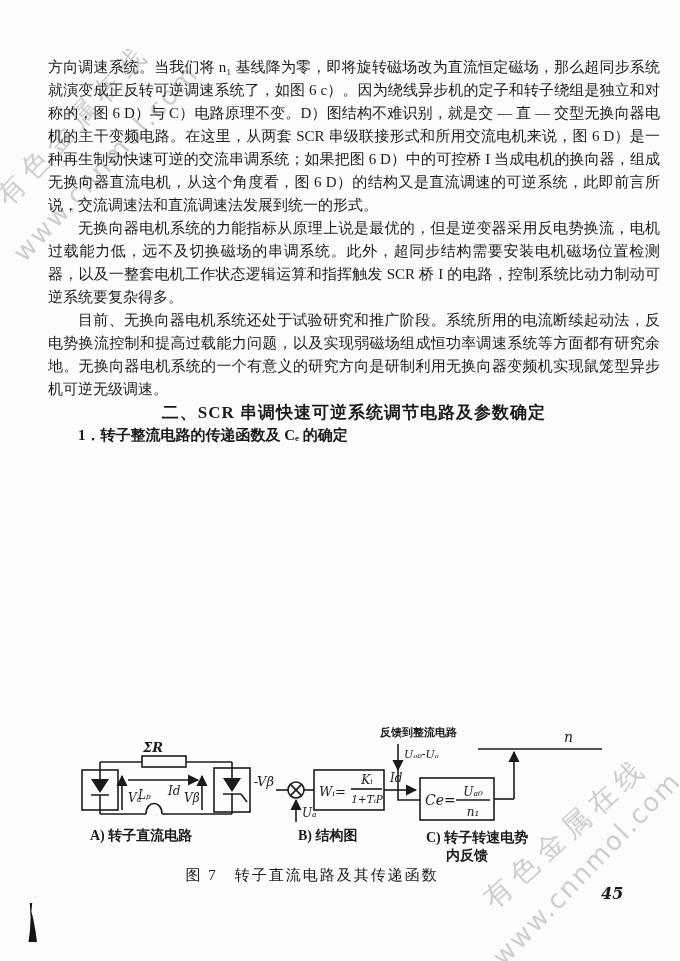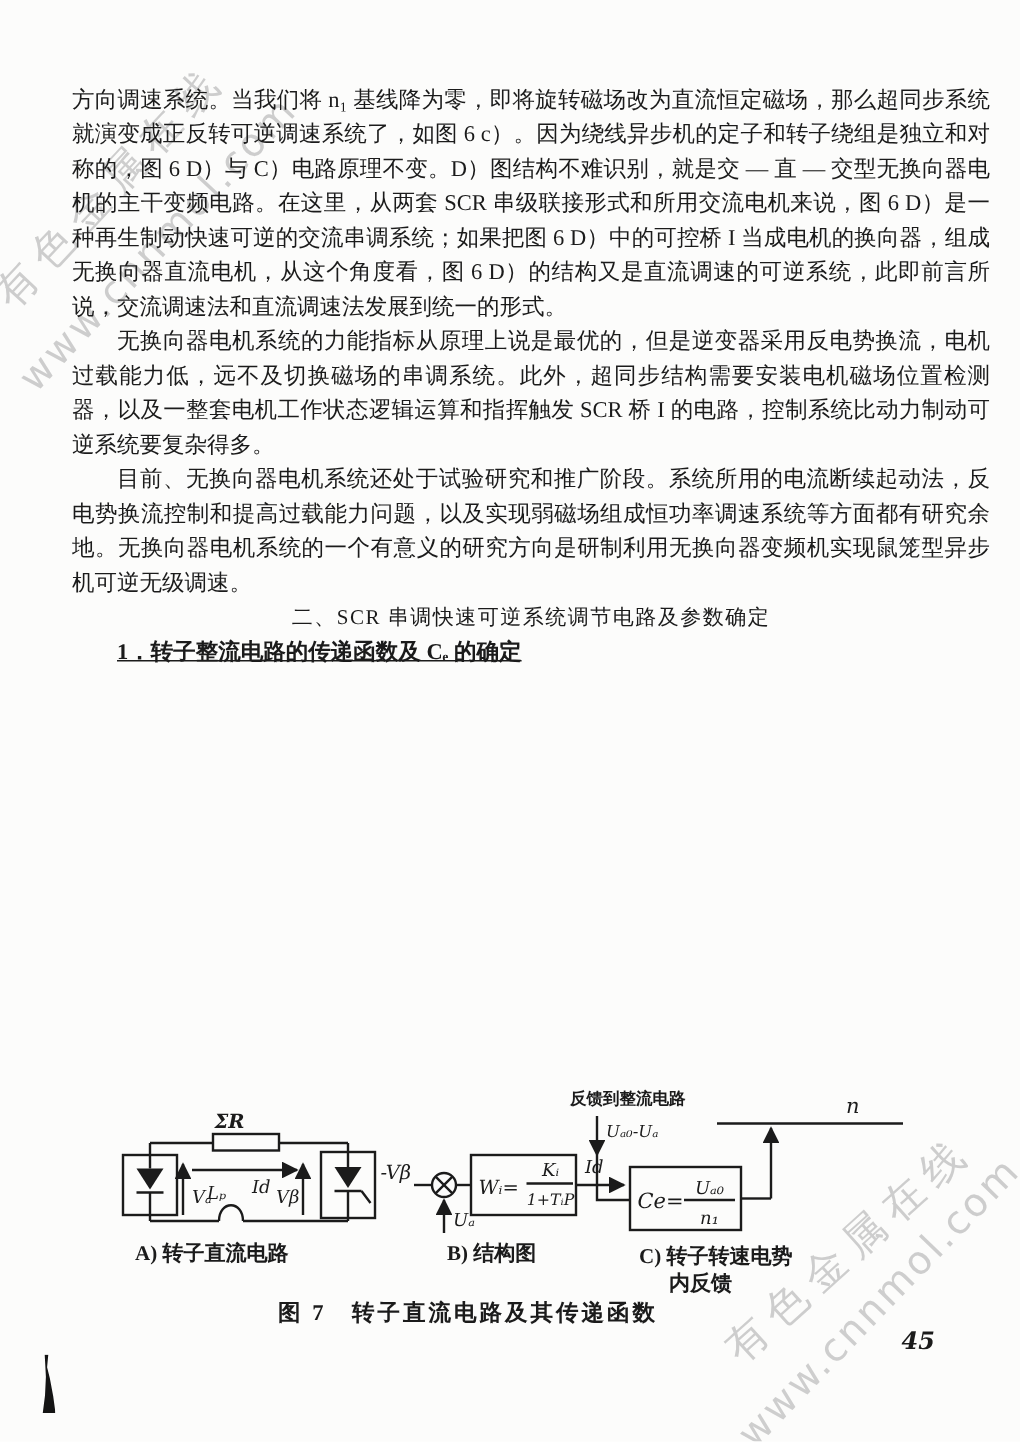--- a/index.html
+++ b/index.html
@@ -15,28 +15,28 @@
   }
   .wm-cn{font-size:28px;letter-spacing:7px;}
   .wm-url{font-size:26px;letter-spacing:2px;}
   .doc{
     position:absolute;left:48px;top:56px;width:612px;z-index:1;
     font-size:15px;line-height:23px;text-align:justify;
   }
   .doc p{margin:0;}
   .indent{text-indent:2em;}
   .section-heading{
-    margin:9px 0 25px 0;font-size:14px;font-weight:normal;
+    margin:9px 0 25px 0;font-size:17px;font-weight:bold;
     text-align:center;letter-spacing:1px;
   }
-  .subhead{font-weight:bold;text-indent:2em;text-decoration:underline;}
+  .subhead{font-weight:bold;text-indent:2em;}
   .figure{position:absolute;left:42px;top:714px;z-index:1;}
   .fig-caption{
     position:absolute;left:0;top:866px;width:624px;z-index:1;
-    text-align:center;font-size:15px;font-weight:bold;letter-spacing:2px;
+    text-align:center;font-size:15px;font-weight:normal;letter-spacing:2px;
   }
   .page-number{
     position:absolute;left:601px;top:884px;z-index:1;
     font-size:16px;font-style:italic;font-weight:bold;
     font-family:"DejaVu Serif",serif;
   }
   .ink-blot{
     position:absolute;left:27px;top:903px;width:10px;height:39px;z-index:1;
     background:#141414;
     clip-path:polygon(28% 0,52% 0,44% 22%,62% 40%,85% 72%,100% 100%,15% 100%,30% 70%,36% 38%);

